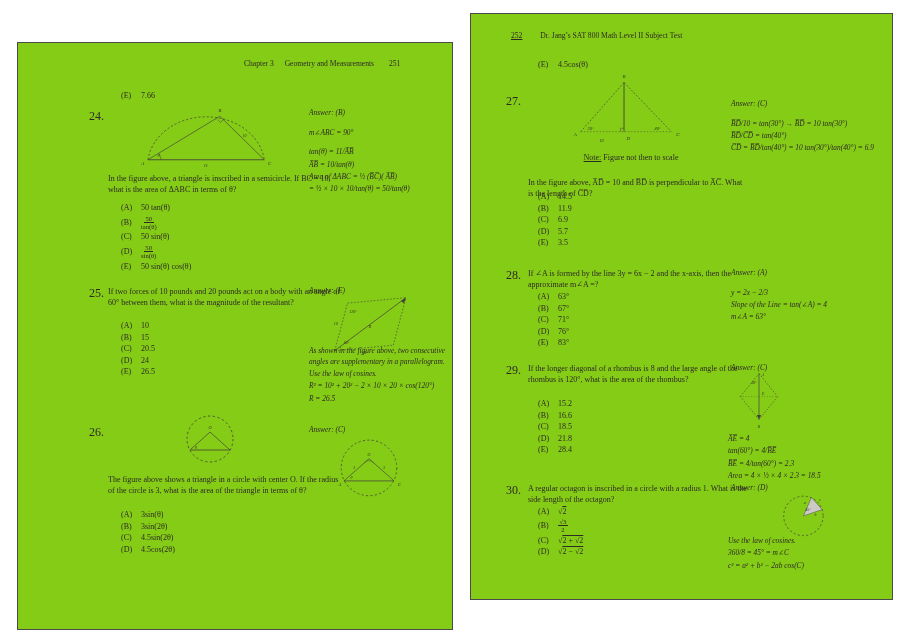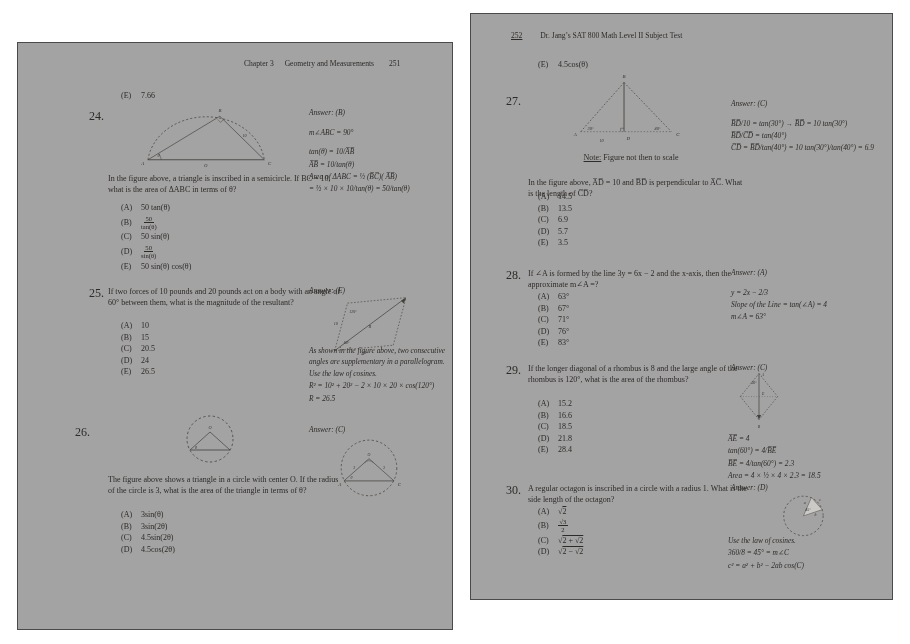--- a/index.html
+++ b/index.html
@@ -1,21 +1,21 @@
 <!DOCTYPE html>
 <html><head>
 <meta charset="utf-8">
 <style>
   html,body{margin:0;padding:0;}
   body{
     width:910px;height:644px;position:relative;background:#ffffff;
     font-family:"Liberation Serif","DejaVu Serif",serif;color:#2e2a26;
     overflow:hidden;
   }
-  .page{position:absolute;background:#a3a3a3;border:1.4px solid #4a4a4a;box-sizing:border-box;}
+  .page{position:absolute;background:#84cc16;border:1.4px solid #4a4a4a;box-sizing:border-box;}
   #page-left{left:17px;top:42px;width:436px;height:588px;}
   #page-right{left:470px;top:13px;width:423px;height:587px;}
   .abs{position:absolute;}
   .hdr{font-size:7.6px;white-space:nowrap;}
   .qnum{font-size:12px;}
   .qtext{font-size:8px;line-height:1.38;}
   .opt{display:flex;gap:5px;margin-bottom:2.6px;font-size:8px;align-items:center;}
   .opt-letter{min-width:15px;}
   .opt-sm .opt{margin-bottom:2.2px;}
   .ans{font-size:7.4px;font-style:italic;line-height:1.45;}
@@ -92,21 +92,21 @@
     </div>
     <div class="opt">
       <span class="opt-letter">(E)</span>
       <span>50 sin(θ) cos(θ)</span>
     </div>
   </div>
 
   <div class="abs ans" style="left:291px;top:65px;width:152px;">
     <div class="ans-line gap-b">Answer: (B)</div>
     <div class="ans-line gap-b">m∠ABC = 90°</div>
-    <div class="ans-line">tan(θ) = 10/A̅B̅</div>
+    <div class="ans-line">tan(θ) = 11/A̅B̅</div>
     <div class="ans-line">A̅B̅ = 10/tan(θ)</div>
     <div class="ans-line">Area of ΔABC = ½ (B̅C̅)( A̅B̅)</div>
     <div class="ans-line">= ½ × 10 × 10/tan(θ) = 50/tan(θ)</div>
   </div>
 
   <div class="abs qnum" style="left:71px;top:243px;text-align:center;">25.</div>
   <div class="abs qtext" style="left:90px;top:243px;width:232px;">If two forces of 10 pounds and 20 pounds act on a body with an angle of 60° between them, what is the magnitude of the resultant?</div>
 
   <div class="abs" style="left:103px;top:278px;">
     <div class="opt">
@@ -147,21 +147,21 @@
     <text x="40" y="66" class="tiny">20</text>
   </svg>
 
   <div class="abs ans" style="left:291px;top:303px;width:140px;">
     <div class="ans-line">As shown in the figure above, two consecutive angles are supplementary in a parallelogram.</div>
     <div class="ans-line">Use the law of cosines.</div>
     <div class="ans-line">R² = 10² + 20² − 2 × 10 × 20 × cos(120°)</div>
     <div class="ans-line">R = 26.5</div>
   </div>
 
-  <div class="abs qnum" style="left:57px;top:382px;text-align:center;">26.</div>
+  <div class="abs qnum" style="left:71px;top:382px;text-align:center;">26.</div>
 
   <svg class="abs" style="left:163px;top:369px;" width="58" height="58" viewBox="0 0 58 58">
     <circle class="stroke" cx="29" cy="27" r="23" stroke-width="0.8" stroke-dasharray="2.4,2.4"></circle>
     <line class="stroke" x1="9" y1="38" x2="29" y2="20" stroke-width="0.7"></line>
     <line class="stroke" x1="29" y1="20" x2="49" y2="38" stroke-width="0.7"></line>
     <line class="stroke" x1="9" y1="38" x2="49" y2="38" stroke-width="0.8"></line>
     <text x="29" y="17" text-anchor="middle" class="tiny">O</text>
     <text x="14" y="36.5" class="tiny">θ</text>
   </svg>
 
@@ -239,21 +239,21 @@
 
   <div class="abs qtext" style="left:57px;top:152px;width:218px;margin-top:11px;">In the figure above, A̅D̅ = 10 and B̅D̅ is perpendicular to A̅C̅. What is the length of C̅D̅?</div>
 
   <div class="abs" style="left:67px;top:178px;">
     <div class="opt">
         <span class="opt-letter">(A)</span>
         <span>14.5</span>
       </div>
     <div class="opt">
         <span class="opt-letter">(B)</span>
-        <span>13.5</span>
+        <span>11.9</span>
       </div>
     <div class="opt">
         <span class="opt-letter">(C)</span>
         <span>6.9</span>
       </div>
     <div class="opt">
         <span class="opt-letter">(D)</span>
         <span>5.7</span>
       </div>
     <div class="opt">

